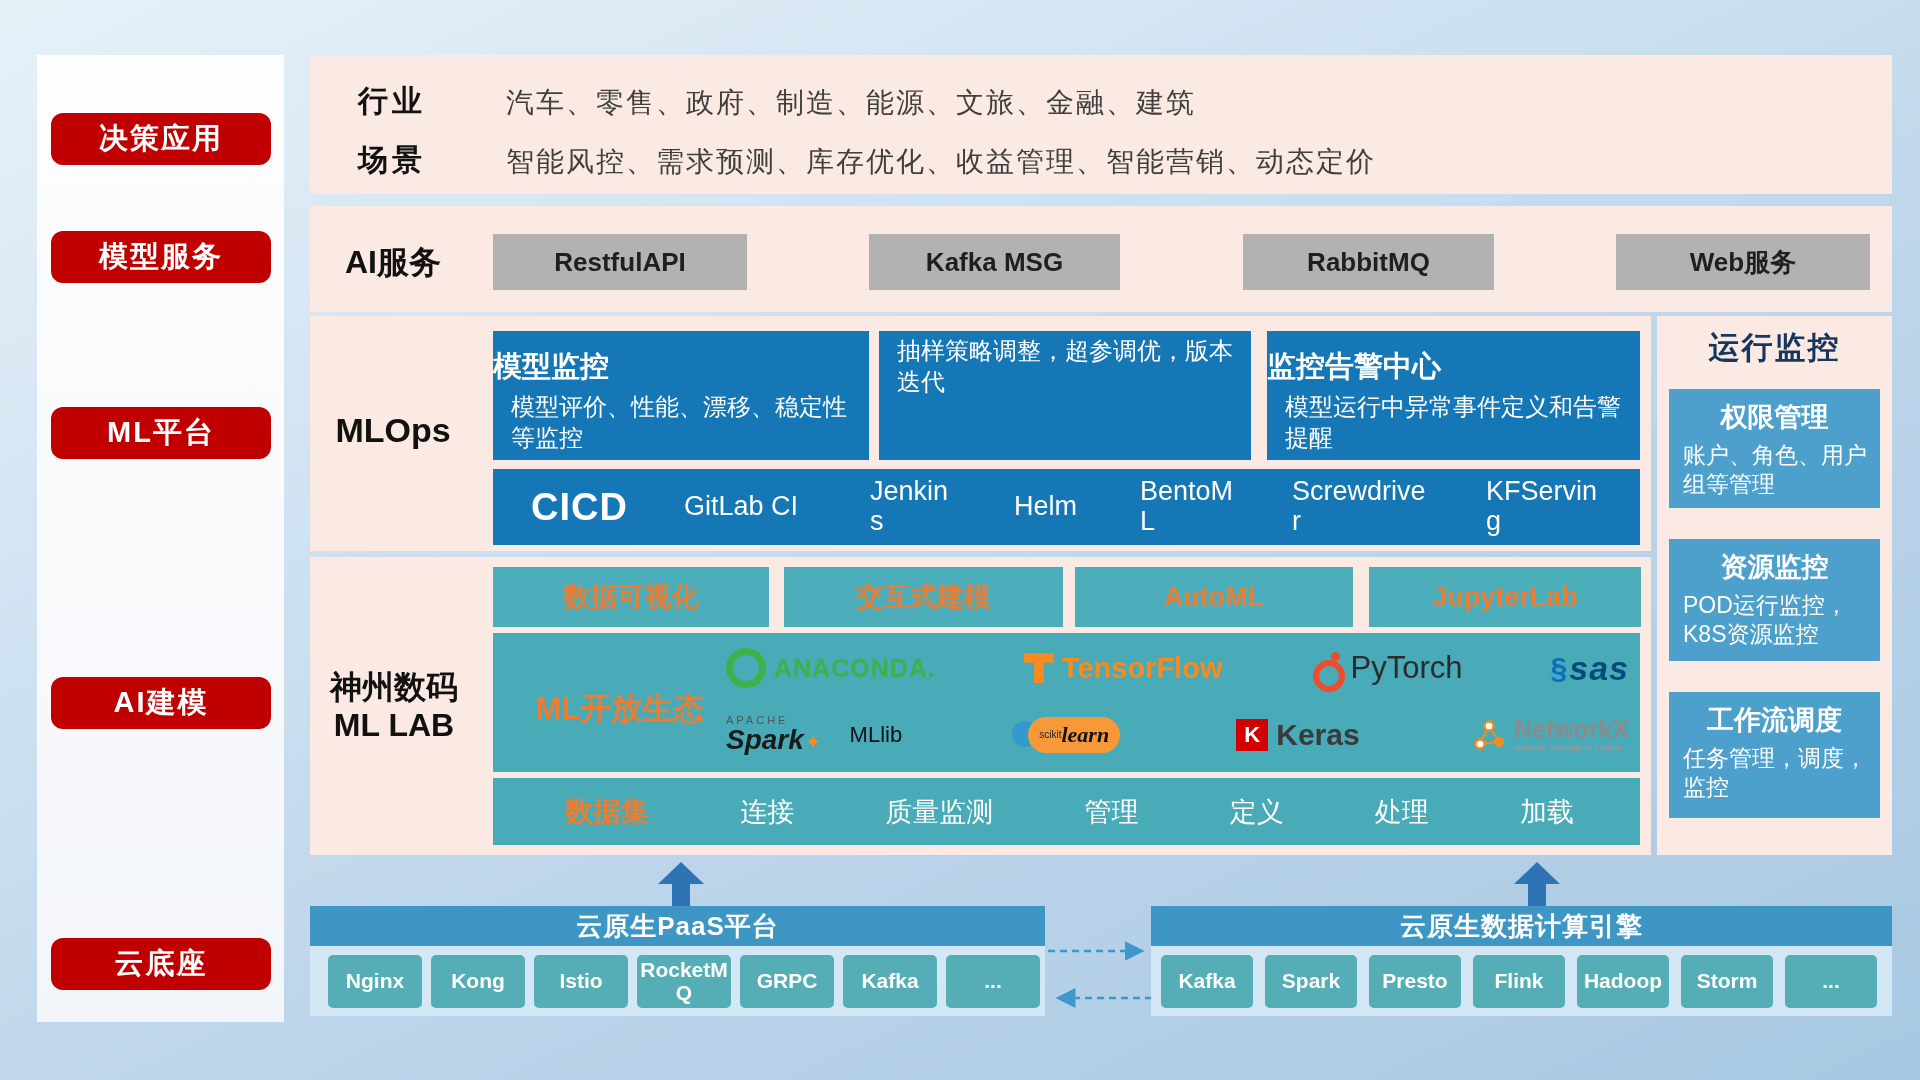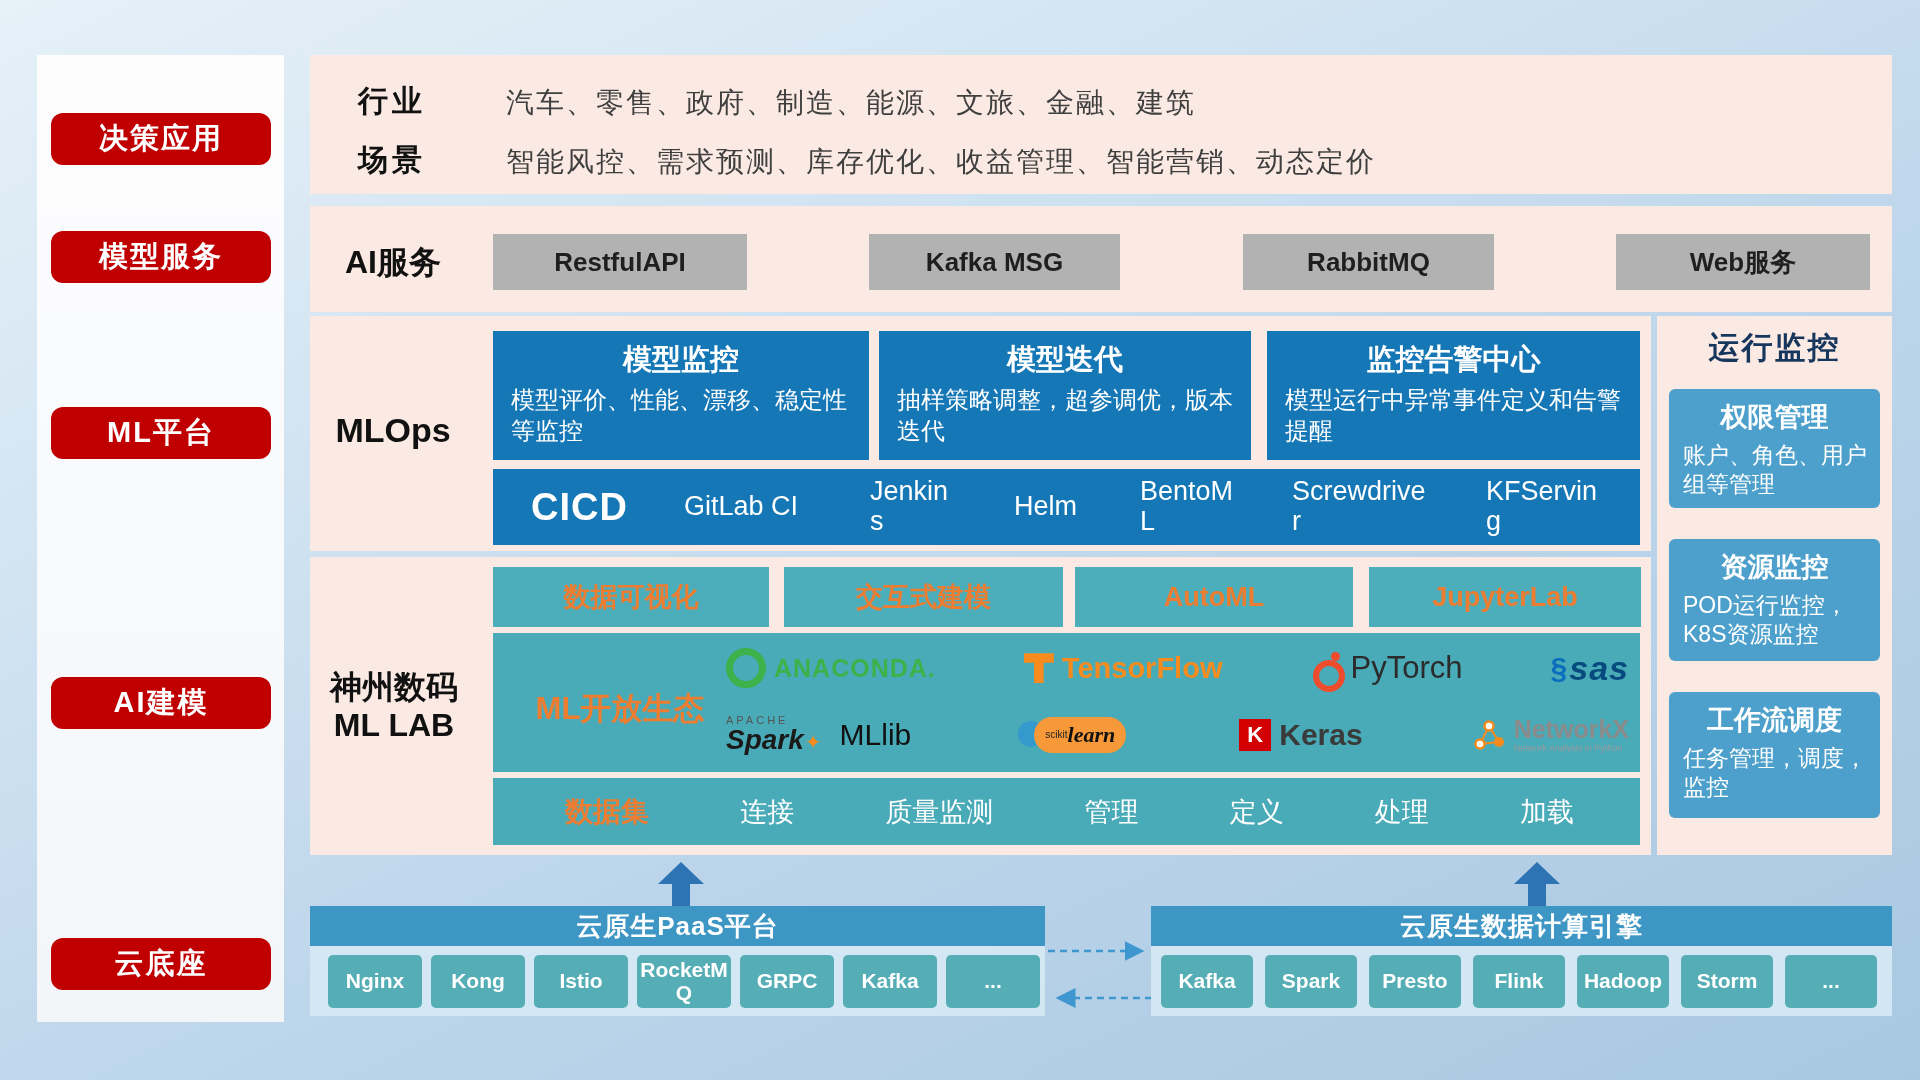--- a/index.html
+++ b/index.html
@@ -12,21 +12,21 @@
     background:linear-gradient(180deg,#fdfdfe 0%,#f3f6f9 100%)}
   .red-btn{position:absolute;left:51px;width:220px;height:52px;background:#c00000;color:#fff;
     font-size:29px;font-weight:bold;display:flex;align-items:center;justify-content:center;
     border-radius:12px;letter-spacing:2px;cursor:pointer}
   .sec-label{position:absolute;font-weight:bold;color:#111;text-align:center}
   .ind-label{position:absolute;font-size:30px;font-weight:bold;color:#111;letter-spacing:4px}
   .ind-text{position:absolute;font-size:28px;color:#3f3f3f;letter-spacing:2px}
   .gray-btn{position:absolute;top:234px;height:56px;background:#b2b2b2;color:#1f1f1f;
     font-size:26px;font-weight:bold;display:flex;align-items:center;justify-content:center;cursor:pointer}
   .blue-card{position:absolute;top:331px;height:129px;background:#1577b5;color:#fff}
-  .blue-card .ttl{text-align:center;font-size:29px;font-weight:bold;padding-top:9px}
+  .blue-card .ttl{font-size:29px;font-weight:bold;padding-top:16px}
   .blue-card .dsc{font-size:24px;line-height:1.28;padding:5px 18px 0 18px}
   .cicd-bar{position:absolute;left:493px;top:469px;width:1147px;height:76px;background:#1577b5;color:#fff;
     display:flex;align-items:center;justify-content:space-between;padding:0 38px;box-sizing:border-box}
   .cicd-title{font-size:38px;font-weight:bold;letter-spacing:1px}
   .cicd-item{font-size:27px;line-height:1.1;word-break:break-all;text-align:left}
   .teal-btn{position:absolute;top:567px;height:60px;background:#4cadbb;color:#ed7d31;
     font-size:27px;font-weight:bold;display:flex;align-items:center;justify-content:center;cursor:pointer}
   .eco-box{position:absolute;left:493px;top:633px;width:1147px;height:139px;background:#49aab8}
   .eco-label{position:absolute;left:530px;top:688px;width:180px;text-align:center;
     font-size:31px;font-weight:bold;color:#ed7d31}
@@ -43,40 +43,40 @@
   .pt-ring{position:absolute;left:2px;top:8px;width:20px;height:20px;border:6px solid #ee4c2c;border-radius:50%}
   .pt-dot{position:absolute;right:3px;top:0;width:9px;height:9px;background:#ee4c2c;border-radius:50%}
   .pt-text{color:#2b2b2b;font-size:31px;font-weight:500}
   .sas-mark{color:#0a6ebd;font-size:30px;font-weight:bold}
   .sas-text{color:#074a7e;font-size:34px;font-weight:800;font-style:italic;letter-spacing:1px}
   .spark-col{display:flex;flex-direction:column;line-height:1}
   .apache-text{font-size:11px;letter-spacing:3px;color:#555}
   .spark-line{display:flex;align-items:baseline}
   .spark-text{font-size:28px;font-weight:bold;font-style:italic;color:#1a1a1a}
   .spark-star{color:#f78b1e;font-size:20px;margin-left:1px}
-  .mllib-text{font-size:30px;color:#111;margin-left:10px}
+  .mllib-text{font-size:22px;color:#111;margin-left:20px}
   .skl{position:relative;width:110px;height:44px}
   .skl-circle{position:absolute;left:-2px;top:8px;width:26px;height:26px;border-radius:50%;background:#3499cd}
   .skl-blob{position:absolute;left:14px;top:4px;width:92px;height:36px;background:#f89939;border-radius:18px;
     display:flex;flex-direction:row;align-items:center;justify-content:center;line-height:1}
   .skl-top{font-size:10px;color:#222}
   .skl-learn{font-size:22px;color:#111;font-family:"Liberation Serif","DejaVu Serif",serif;font-style:italic;font-weight:bold}
   .keras-box{width:32px;height:32px;background:#d20000;color:#fff;display:flex;align-items:center;justify-content:center;
     font-size:22px;font-weight:bold}
   .keras-text{color:#3a3a3a;font-size:30px;font-weight:600}
   .nx-col{display:flex;flex-direction:column;line-height:1.1}
   .nx-text{color:#8b8b8b;font-size:25px;font-weight:bold}
   .nx-sub{color:#9a9a9a;font-size:9px}
   .data-bar{position:absolute;left:493px;top:778px;width:1147px;height:67px;background:#49aab8;color:#fff;
     display:flex;align-items:center;justify-content:space-between;padding:0 66px 0 72px;box-sizing:border-box}
   .data-title{color:#ed7d31;font-size:28px;font-weight:bold}
   .data-item{font-size:27px}
   .mon-title{position:absolute;left:1657px;top:327px;width:235px;text-align:center;
     font-size:31px;font-weight:bold;color:#17365d;letter-spacing:2px}
-  .mon-card{position:absolute;left:1669px;width:211px;background:#4da0cb;border-radius:6px;color:#fff}
+  .mon-card{position:absolute;left:1669px;width:211px;background:#4da0cb;border-radius:0;color:#fff}
   .mon-card .ttl{text-align:center;font-size:27px;font-weight:bold;padding-top:10px}
   .mon-card .dsc{font-size:23px;line-height:1.28;padding:6px 12px 0 14px}
   .up-arrow{position:absolute;width:46px;height:44px}
   .up-arrow .tri{width:0;height:0;border-left:23px solid transparent;border-right:23px solid transparent;
     border-bottom:22px solid #2e74b5;margin:0 auto}
   .up-arrow .stem{width:18px;height:22px;background:#2e74b5;margin:0 auto}
   .cloud-bar{position:absolute;top:906px;height:40px;background:#3e96c5;color:#fff;font-size:26px;font-weight:bold;
     display:flex;align-items:center;justify-content:center;letter-spacing:1px}
   .cloud-panel{position:absolute;top:946px;height:70px;background:rgba(215,233,245,0.88)}
   .chip{position:absolute;top:955px;height:53px;background:#55aeb5;color:#fff;border-radius:5px;
@@ -109,21 +109,20 @@
   <div class="gray-btn" style="left:1616px;width:254px">Web服务</div>
 
   <div class="pink" style="left:310px;top:316px;width:1341px;height:235px"></div>
   <div class="sec-label" style="left:318px;top:411px;width:150px;font-size:34px">MLOps</div>
 
   <div class="blue-card" style="left:493px;width:376px">
     <div class="ttl">模型监控</div>
     <div class="dsc">模型评价、性能、漂移、稳定性等监控</div>
   </div>
   <div class="blue-card" style="left:879px;width:372px">
-    <div class="ttl">模型迭代</div>
     <div class="dsc">抽样策略调整，超参调优，版本迭代</div>
   </div>
   <div class="blue-card" style="left:1267px;width:373px">
     <div class="ttl">监控告警中心</div>
     <div class="dsc">模型运行中异常事件定义和告警提醒</div>
   </div>
 
   <div class="cicd-bar">
     <span class="cicd-title">CICD</span>
     <span class="cicd-item" style="width:130px">GitLab CI</span>

